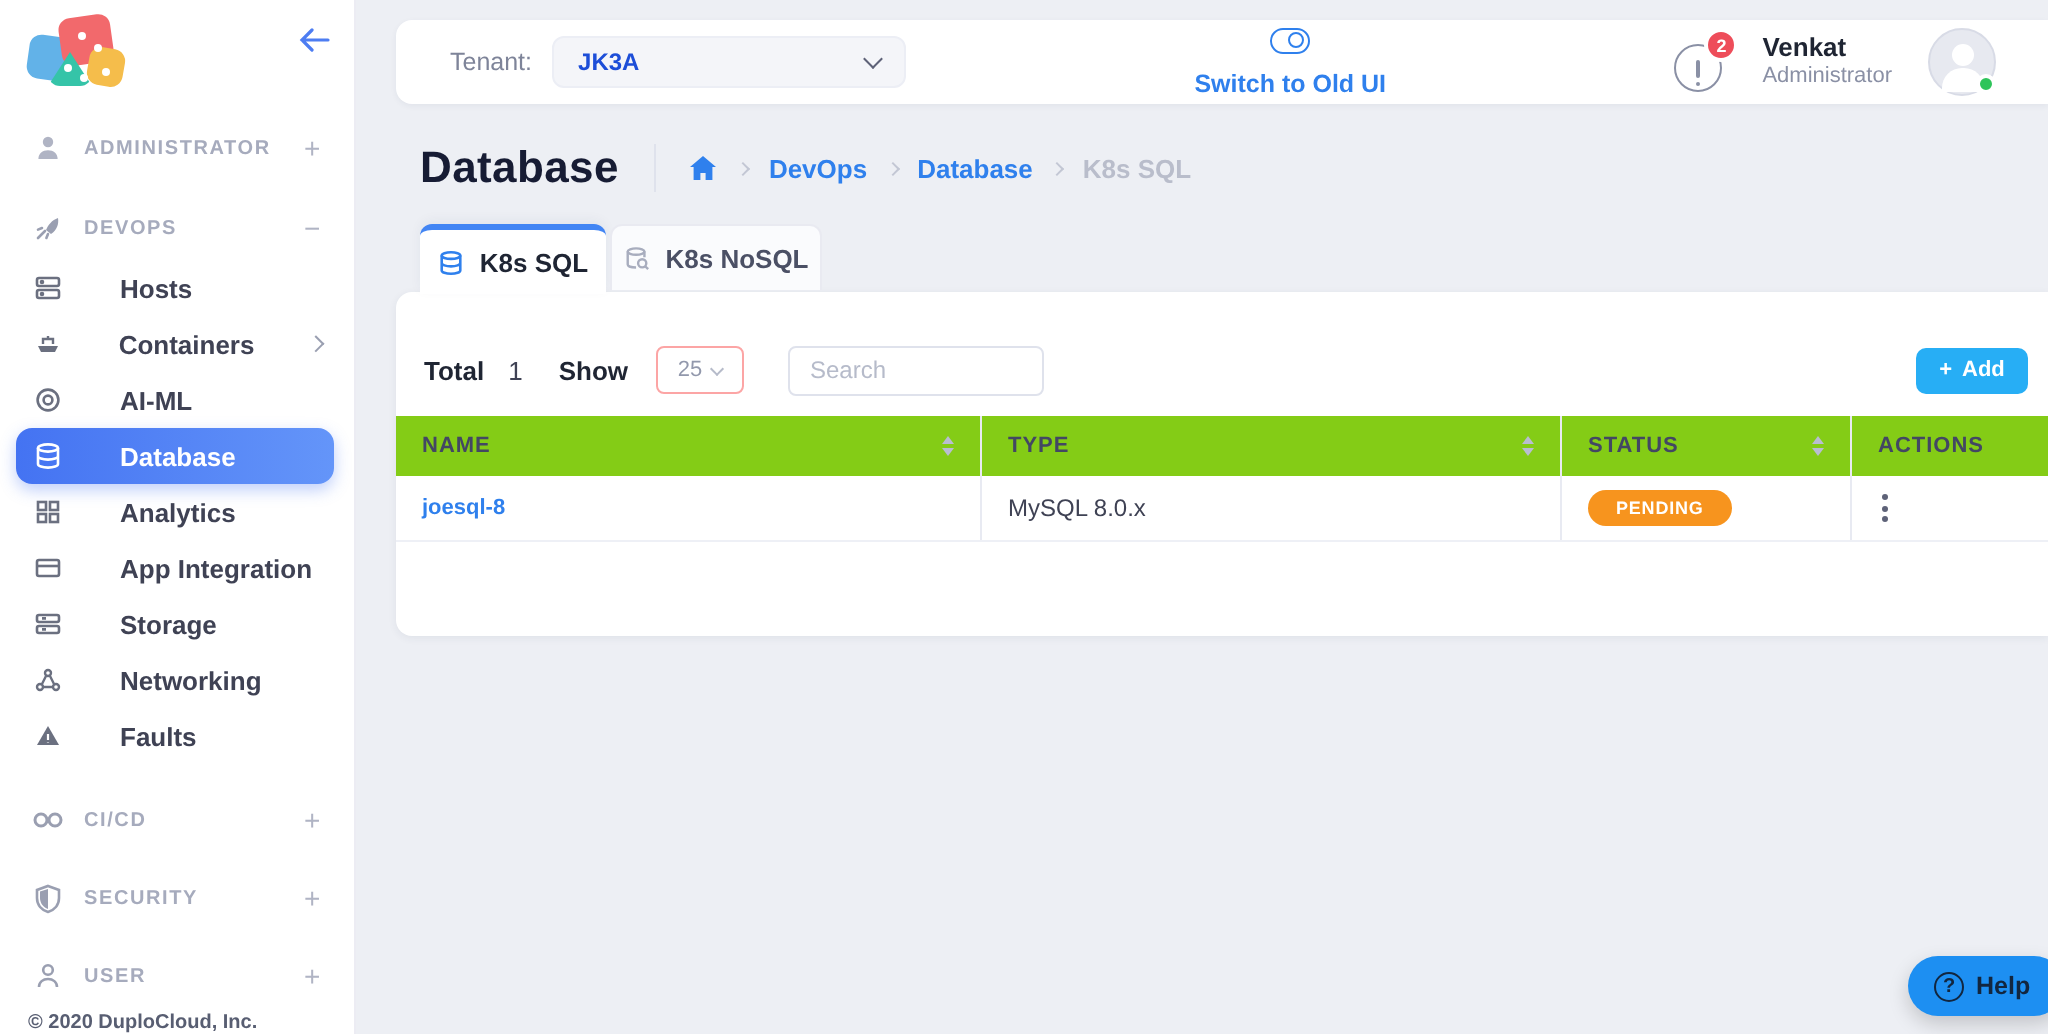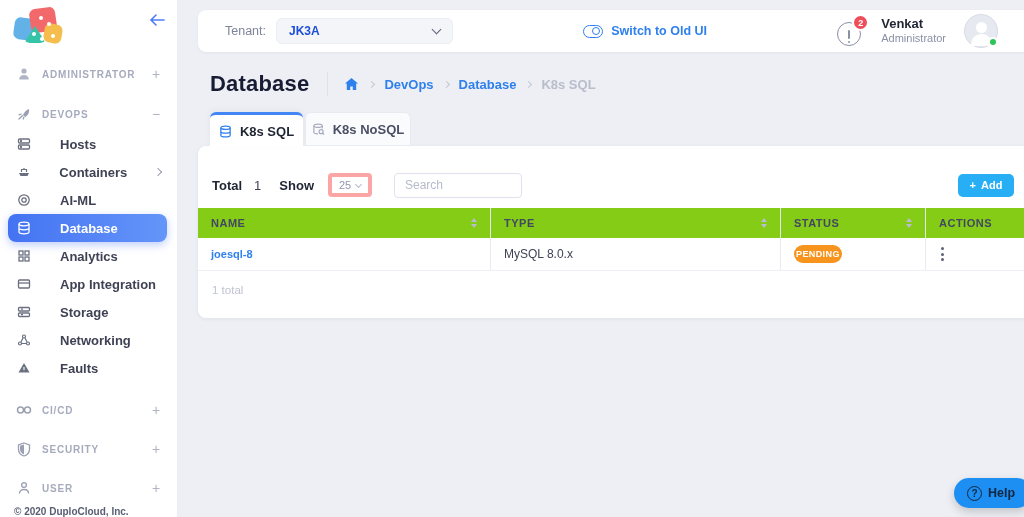--- a/index.html
+++ b/index.html
@@ -45,21 +45,21 @@
   .topbar { position:absolute; left:198px; right:0; top:10px; height:42px; background:#fff;
     border-radius:8px 0 0 8px; box-shadow:0 1px 3px rgba(40,50,90,.06); display:flex; align-items:center;
     padding:0 26px 0 27px; z-index:4; }
   .tenant-label { color:#7e8499; font-size:12.5px; margin-right:10px; }
   .tenant-select { width:177px; height:26px; background:#f4f5f9; border:1px solid #eceef5; border-radius:6px;
     display:flex; align-items:center; justify-content:space-between; padding:0 12px; cursor:pointer; }
   .tenant-value { font-size:12px; color:#1d4ed8; font-weight:600; }
   .chev-down { width:7px; height:7px; border-right:1.6px solid #5e6278; border-bottom:1.6px solid #5e6278;
     transform:rotate(45deg); margin-top:-3px; }
   .switch-link { margin:0 auto; display:flex; align-items:center; gap:8px; color:#2f80ed;
-    font-size:12.5px; font-weight:600; cursor:pointer; }
+    font-size:12.5px; font-weight:600; cursor:pointer;flex-direction:column; }
   .toggle-icon { width:20px; height:13px; border:1.6px solid #2f80ed; border-radius:7px; position:relative; }
   .toggle-icon::after { content:""; position:absolute; right:2px; top:1.5px; width:6px; height:6px;
     border:1.6px solid #2f80ed; border-radius:50%; }
   .tb-right { display:flex; align-items:center; gap:18px; }
   .alert-wrap { position:relative; width:26px; height:26px; cursor:pointer; }
   .alert-circle { width:24px; height:24px; border:1.6px solid #8a90a5; border-radius:50%;
     display:flex; align-items:center; justify-content:center; margin-top:4px; }
   .excl { width:2px; height:9px; background:#8a90a5; position:relative; border-radius:1px; }
   .excl::after { content:""; position:absolute; left:0; bottom:-4px; width:2px; height:2px; background:#8a90a5; border-radius:50%; }
   .notif-badge { position:absolute; right:-6px; top:-4px; min-width:17px; height:17px; background:#ee4d5a;
@@ -94,21 +94,21 @@
     border-bottom:none; border-radius:6px 6px 0 0; color:#4b5065; }
   .tab .ticon { display:flex; }
 
   
   .card { position:absolute; left:198px; right:0; top:146px; height:172px; background:#fff;
     border-radius:8px 0 0 8px; box-shadow:0 1px 4px rgba(40,50,90,.07); z-index:2; }
   .controls { position:absolute; top:24px; left:14px; right:10px; height:30px; display:flex; align-items:center; }
   .ctl-label { font-size:13px; font-weight:700; color:#1f2533; }
   .ctl-value { font-size:13px; color:#3f4254; margin:0 18px 0 12px; }
   .show-label { margin-right:14px; }
-  .pagesize { width:44px; height:24px; border:4px solid #fca5a5; border-radius:4px; display:flex;
+  .pagesize { width:44px; height:24px; border:1px solid #fca5a5; border-radius:4px; display:flex;
     align-items:center; justify-content:center; gap:5px; color:#9298ac; font-size:11px; cursor:pointer; }
   .pagesize .chev-down { width:5px; height:5px; border-color:#b6bbca; margin-top:-2px; }
   .search-input { margin-left:22px; width:128px; height:25px; border:1px solid #dfe2ec; border-radius:4px;
     padding:0 10px; font-size:12px; color:#3f4254; outline:none; font-family:inherit; }
   .search-input::placeholder { color:#b6bbca; }
   .add-btn { margin-left:auto; width:56px; height:23px; background:#27aef5; border:none; border-radius:5px;
     color:#fff; font-size:11px; font-weight:700; display:flex; align-items:center; justify-content:center;
     gap:5px; cursor:pointer; font-family:inherit; }
   .tbl { position:absolute; top:62px; left:0; right:0; }
   .thead, .trow { display:grid; grid-template-columns:292px 290px 145px 1fr; }
@@ -118,21 +118,21 @@
   .th + .th, .td + .td { border-left:1px solid #e8eaf2; }
   .sort { display:flex; flex-direction:column; gap:2px; cursor:pointer; }
   .tri-up { width:0; height:0; border-left:3.5px solid transparent; border-right:3.5px solid transparent;
     border-bottom:4px solid #b9bdd0; }
   .tri-down { width:0; height:0; border-left:3.5px solid transparent; border-right:3.5px solid transparent;
     border-top:4px solid #b9bdd0; }
   .trow { height:33px; border-bottom:1px solid #eef0f6; }
   .td { display:flex; align-items:center; padding:0 13px; font-size:12px; color:#3f4254; }
   .name-link { color:#2f80ed; font-weight:700; font-size:11px; cursor:pointer; }
   .status-badge { background:#f7941e; color:#fff; font-size:9px; font-weight:800; letter-spacing:.4px;
-    padding:4px 2px; border-radius:10px; }
+    padding:4px 14px; border-radius:10px; }
   .kebab { display:flex; flex-direction:column; gap:2.5px; cursor:pointer; padding:4px 2px; }
   .kebab i { width:3px; height:3px; background:#5e6278; border-radius:50%; }
   .tfoot { padding:13px 14px; font-size:11.5px; color:#c0c4d2; }
 
   
   .help-btn { position:absolute; right:-8px; top:478px; height:30px; width:78px; background:#1d8ff2;
     border:none; border-radius:16px; display:flex; align-items:center; gap:6px; padding:0 0 0 13px;
     cursor:pointer; box-shadow:0 4px 10px rgba(0,0,0,.18); z-index:6; font-family:inherit; }
   .q-circle { width:15px; height:15px; border:1.6px solid #12263f; border-radius:50%; color:#12263f;
     font-size:10px; font-weight:700; display:flex; align-items:center; justify-content:center; }
@@ -433,20 +433,19 @@
           <span class="status-badge">PENDING</span>
         </div>
       <div class="td">
         <span class="kebab">
             <i></i>
             <i></i>
             <i></i>
           </span>
       </div>
     </div>
-    <div class="tfoot">1 total</div>
   </div>
 </div>
 
 <button class="help-btn">
   <span class="q-circle">?</span>
   <span class="help-label">Help</span>
 </button>
 
 </body></html>

